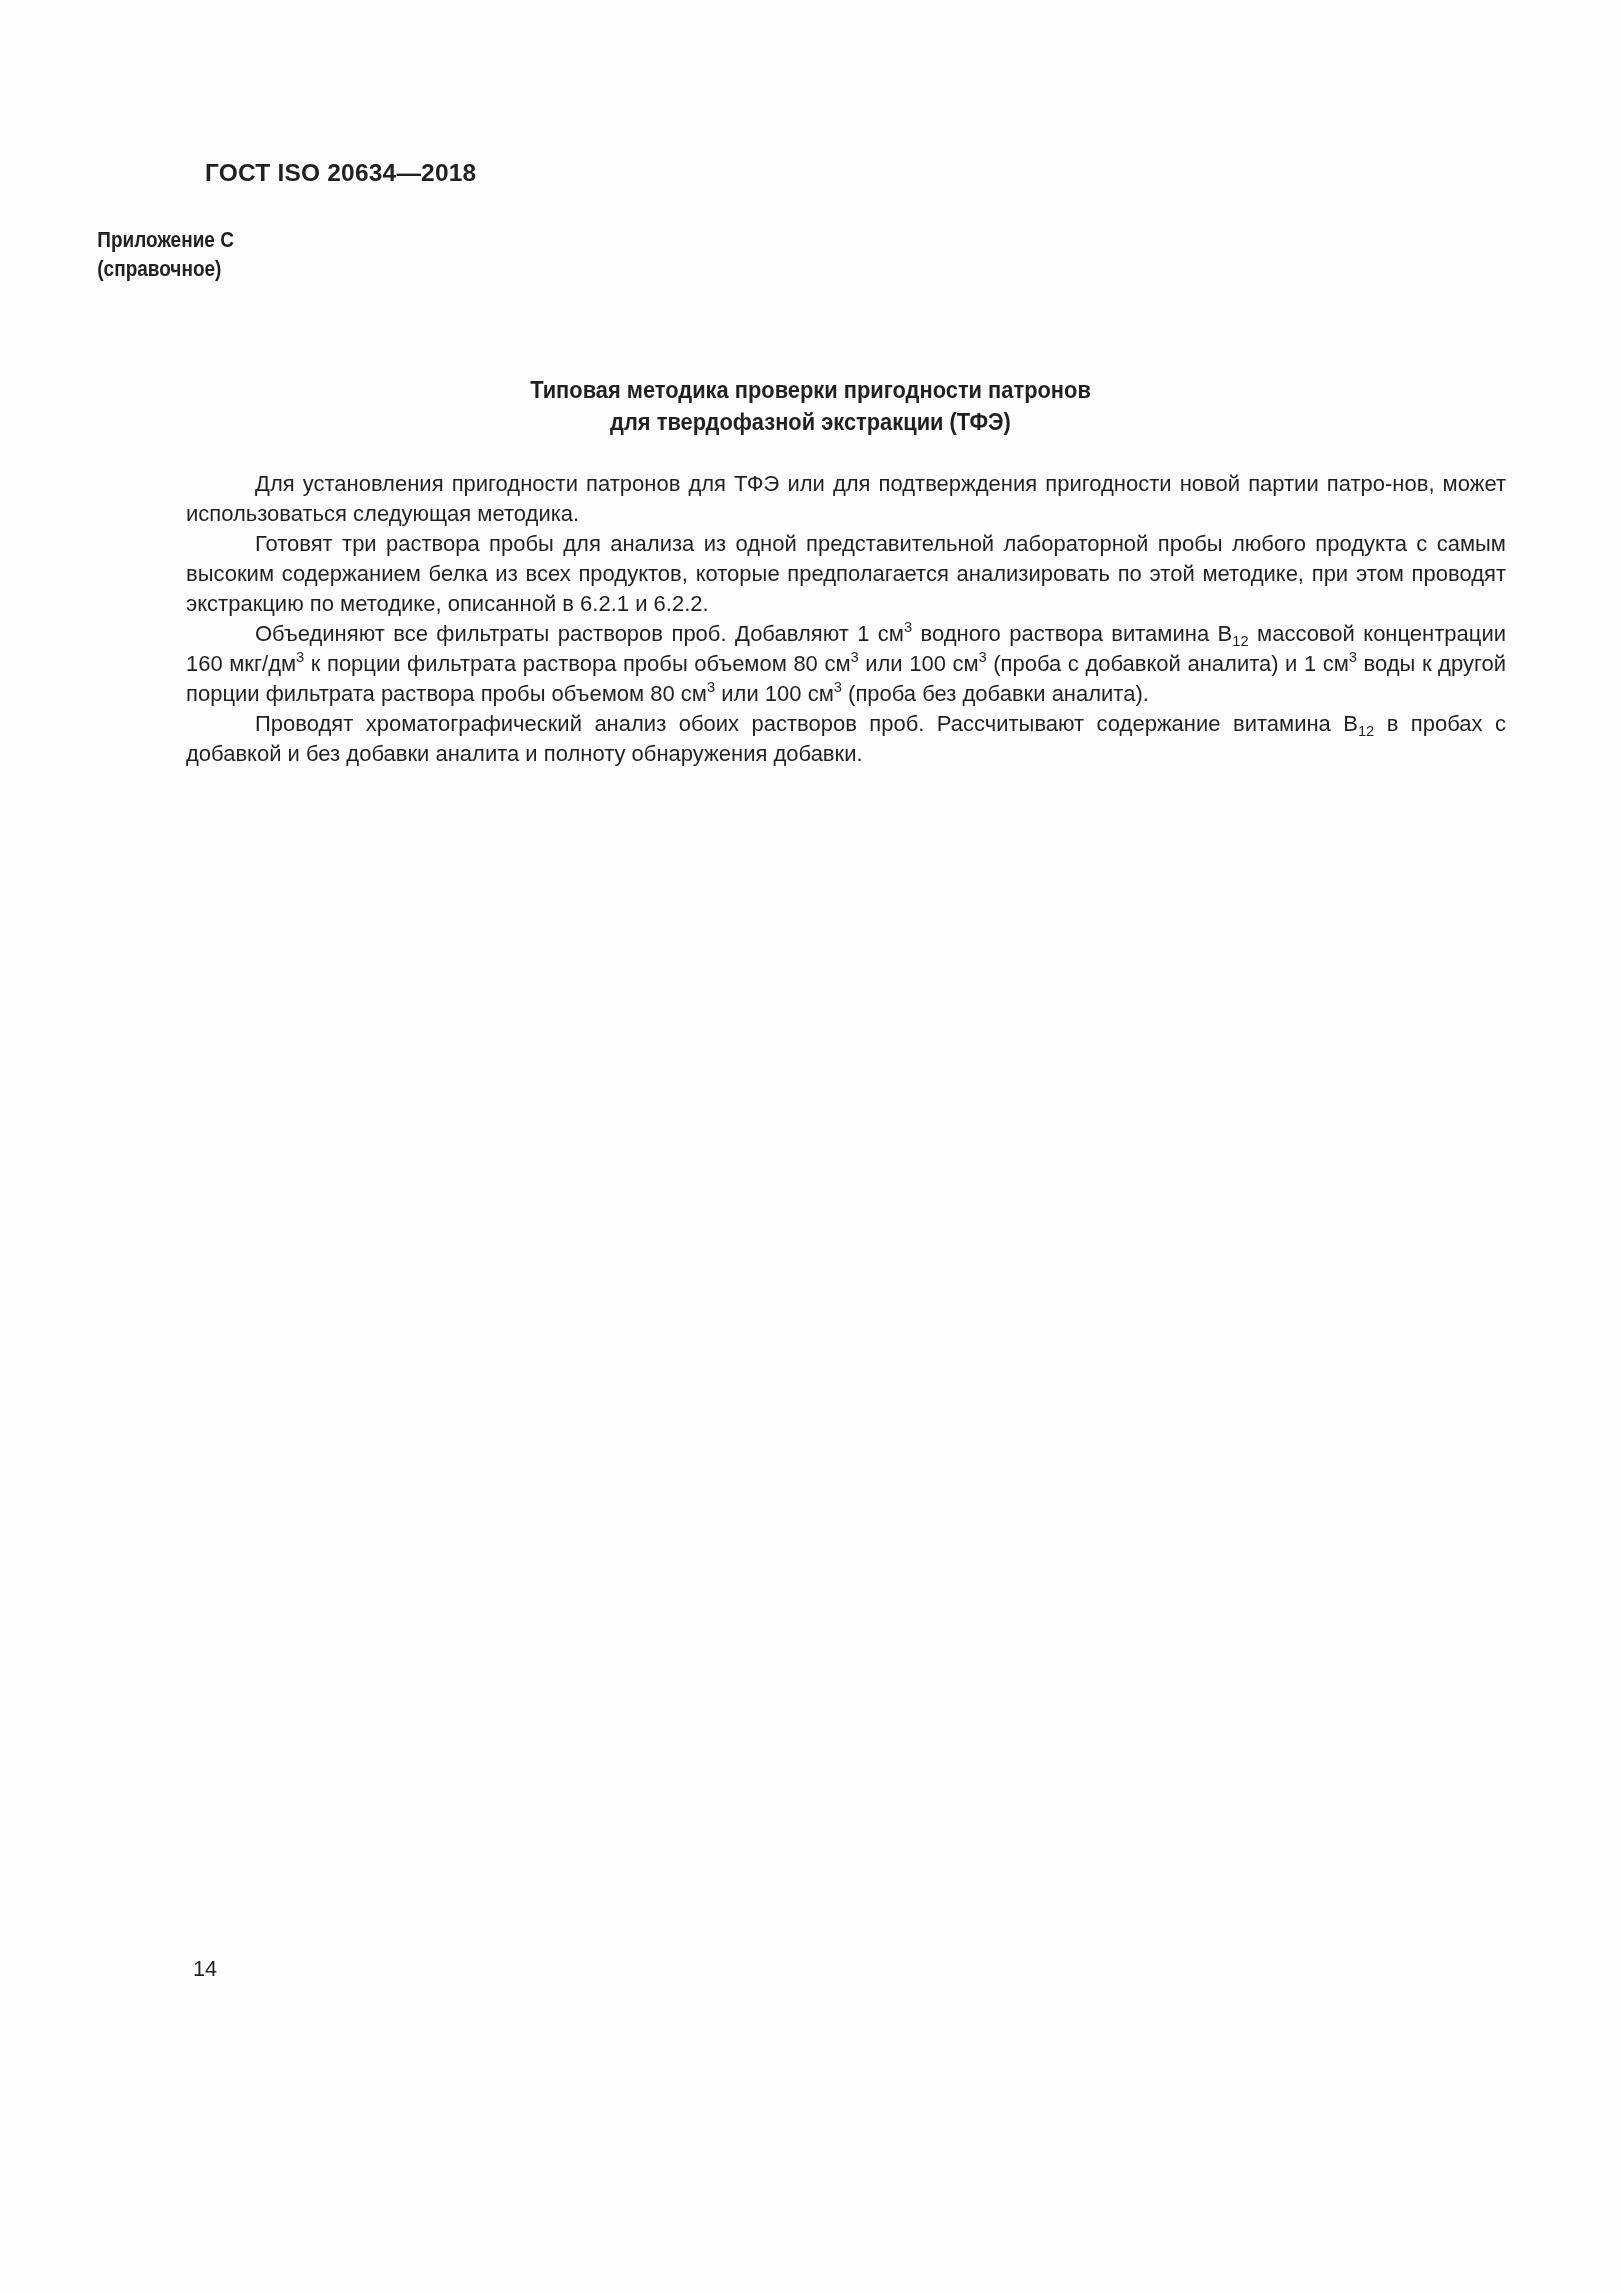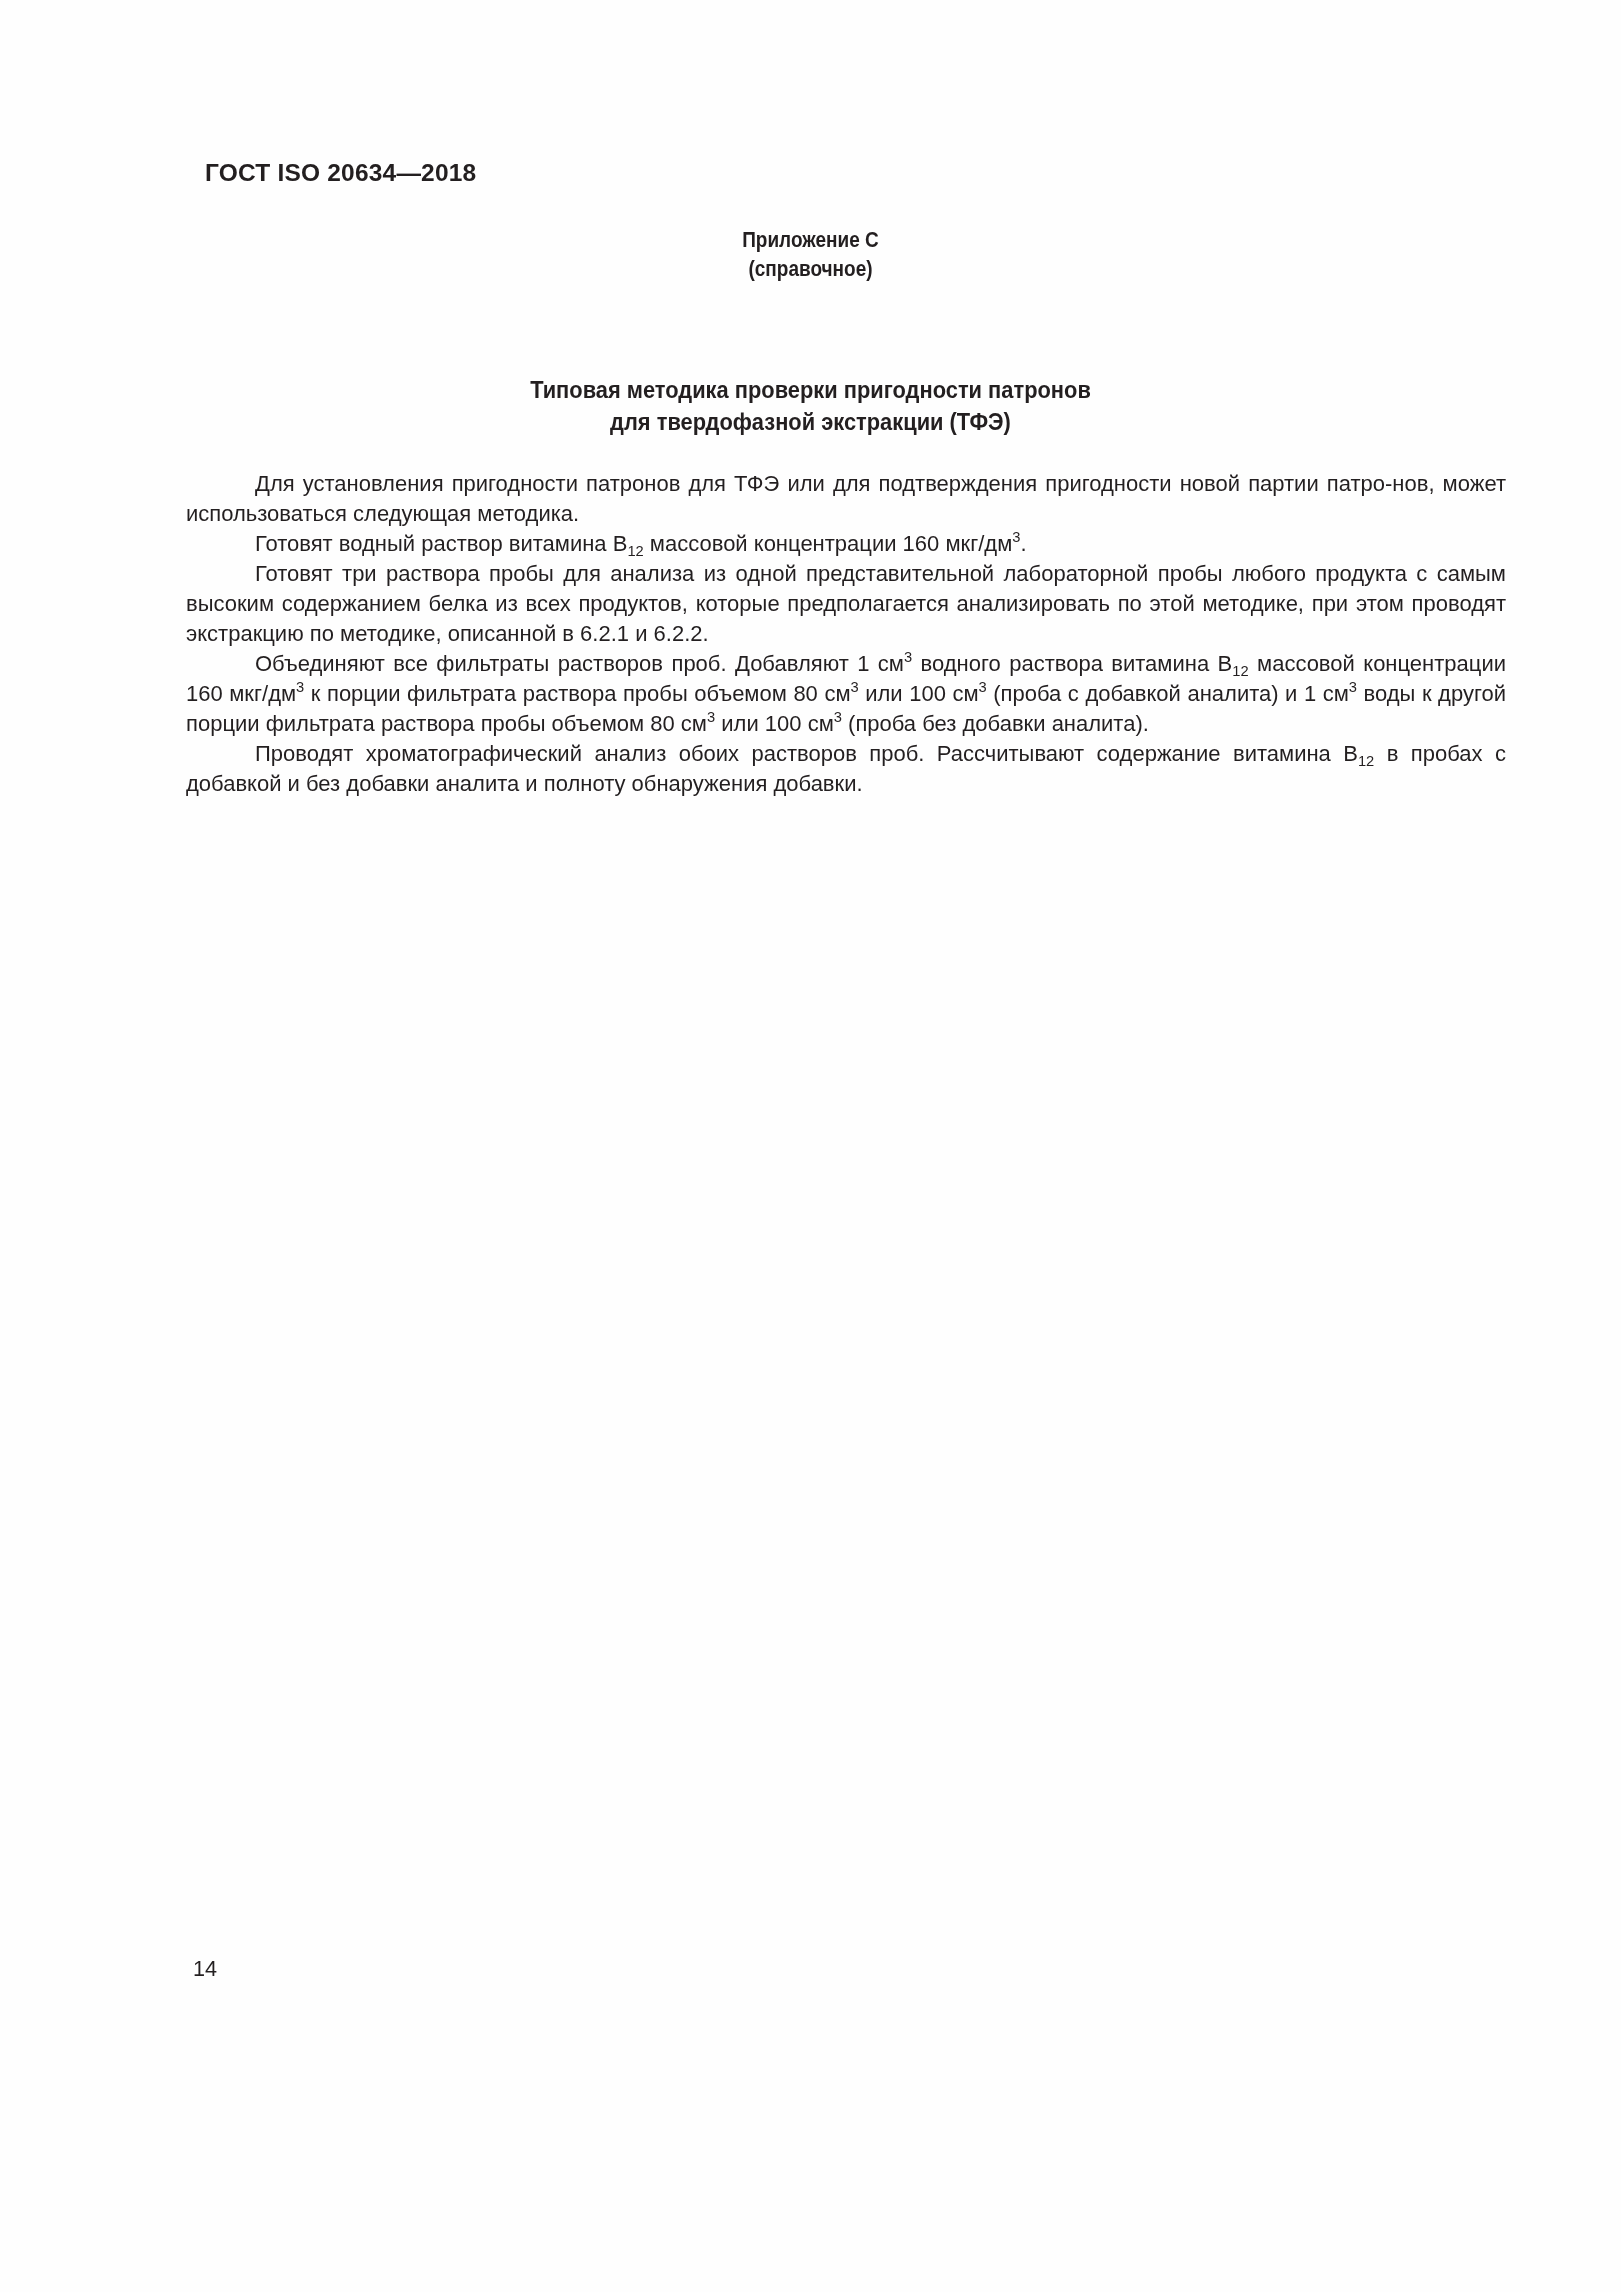--- a/index.html
+++ b/index.html
@@ -1,20 +1,20 @@
 <!DOCTYPE html>
 <html><head>
 <meta charset="utf-8">
 <style>
   html, body { margin: 0; padding: 0; background: #ffffff; }
   body { width: 1621px; height: 2293px; position: relative; overflow: hidden;
          font-family: "Liberation Sans", "DejaVu Sans", sans-serif; color: #231f20; }
   .page { position: absolute; left: 0; top: 0; width: 1621px; height: 2293px; background: #fefefe; }
   .doc-id { position: absolute; left: 193px; top: 147px; font-size: 24.5px; font-weight: bold; letter-spacing: 0.2px; margin: 12px; }
-  .annex { position: absolute; left: 0; width: 1621px; text-align: center; top: 225px; font-size: 21.6px; font-weight: bold; line-height: 29px; }
+  .annex { position: absolute; left: 0; width: 1621px; text-align: left; top: 225px; font-size: 21.6px; font-weight: bold; line-height: 29px; }
   .annex div { transform: scaleX(0.88); }
   .title { position: absolute; left: 0; width: 1621px; text-align: center; top: 374px; font-size: 23.5px; font-weight: bold; line-height: 32px; margin: 0; }
   .title div { transform: scaleX(0.93); }
   .body { position: absolute; left: 186px; top: 469px; width: 1320px; font-size: 22px; line-height: 30px; }
   .para { margin: 0; text-align: justify; text-indent: 69px; }
   sup, sub { font-size: 14.7px; line-height: 0; }
   sup { vertical-align: 8.8px; }
   sub { vertical-align: -4.9px; }
   .page-number { position: absolute; left: 193px; top: 1956px; font-size: 21.6px; }
 </style>
@@ -31,21 +31,20 @@
   </div>
 
   <div class="title">
     <div>Типовая методика проверки пригодности патронов</div>
     <div>для твердофазной экстракции (ТФЭ)</div>
   </div>
 
   <div class="body">
     <p class="para"><span>Для установления пригодности патронов для ТФЭ или для подтверждения пригодности новой партии патро-нов, может использоваться следующая методика.</span></p>
 
-    <p class="para"><span>Готовят водный раствор витамина В</span><sub>12</sub><span> массовой концентрации 160 мкг/дм</span><sup>3</sup><span>.</span></p>
 
     <p class="para"><span>Готовят три раствора пробы для анализа из одной представительной лабораторной пробы любого продукта с самым высоким содержанием белка из всех продуктов, которые предполагается анализировать по этой методике, при этом проводят экстракцию по методике, описанной в 6.2.1 и 6.2.2.</span></p>
 
     <p class="para"><span>Объединяют все фильтраты растворов проб. Добавляют 1 см</span><sup>3</sup><span> водного раствора витамина В</span><sub>12</sub><span> массовой концентрации 160 мкг/дм</span><sup>3</sup><span> к порции фильтрата раствора пробы объемом 80 см</span><sup>3</sup><span> или 100 см</span><sup>3</sup><span> (проба с добавкой аналита) и 1 см</span><sup>3</sup><span> воды к другой порции фильтрата раствора пробы объемом 80 см</span><sup>3</sup><span> или 100 см</span><sup>3</sup><span> (проба без добавки аналита).</span></p>
 
 
     <p class="para"><span>Проводят хроматографический анализ обоих растворов проб. Рассчитывают содержание витамина В</span><sub>12</sub><span> в пробах с добавкой и без добавки аналита и полноту обнаружения добавки.</span></p>
 
   </div>
 

